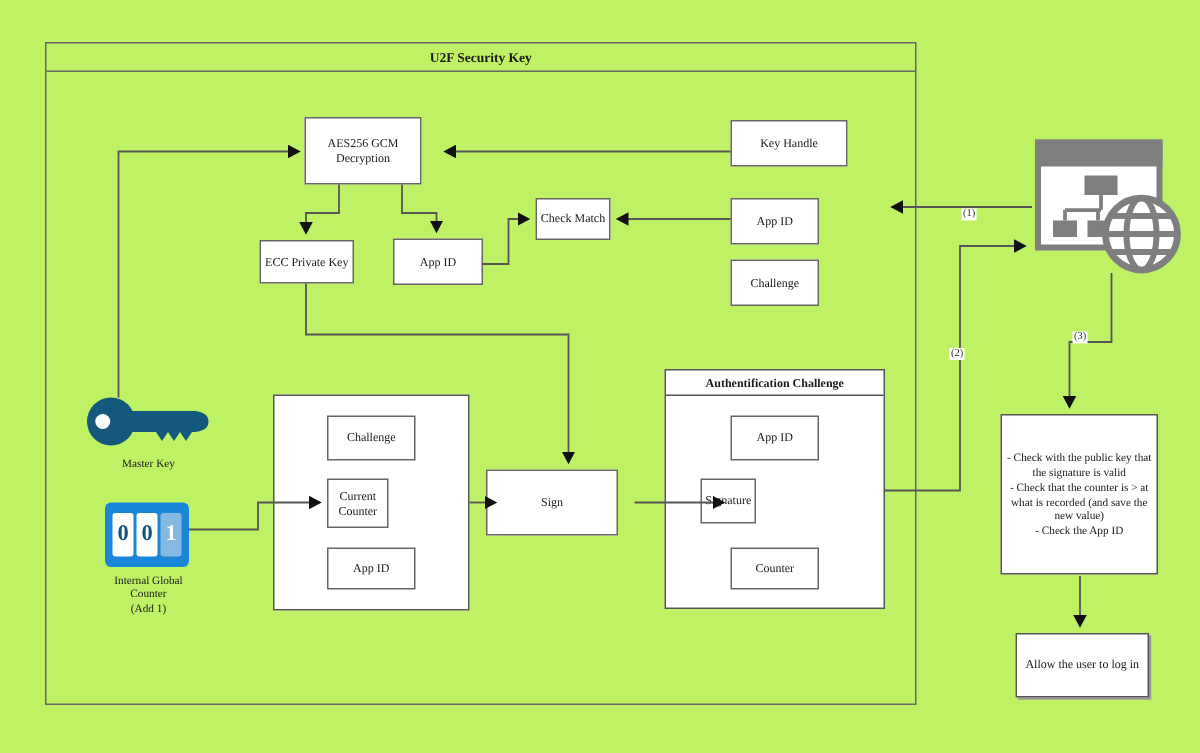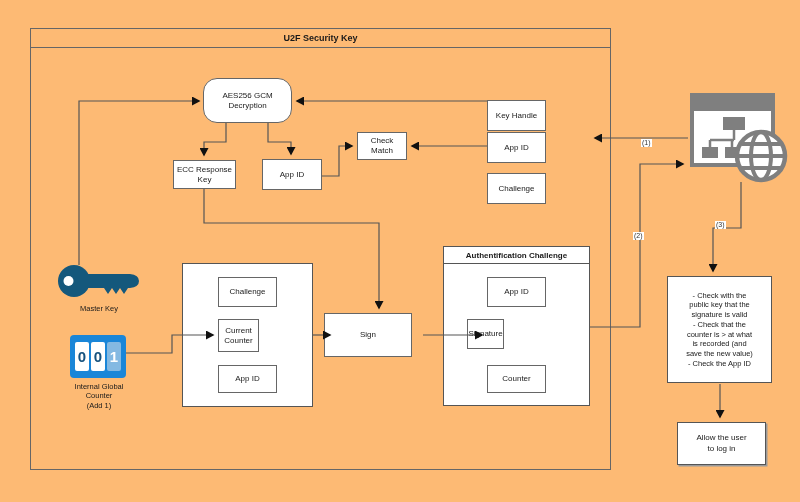--- a/index.html
+++ b/index.html
@@ -1,18 +1,18 @@
 <!DOCTYPE html>
 <html style="--key-color: #14587c; --counter-blue: #1a86d8; --counter-cell-light: #84b9e2; --server-gray: #7f7f7f; --line-color: #555555; --arrowhead-color: #111111;"><head>
 <meta charset="utf-8">
 <style>
   html,body{margin:0;padding:0;background:#ffffff;}
   .canvas{
-    position:relative;width:800px;height:502px;background:#fdba74;
-    font-family:Liberation Sans, sans-serif;color:#1a1a1a;
+    position:relative;width:800px;height:502px;background:#bef264;
+    font-family:Liberation Serif, serif;color:#1a1a1a;
     overflow:hidden;
   }
   .abs{position:absolute;box-sizing:border-box;}
   .outer-box{border:1px solid #666;background:transparent;z-index:1;}
   .outer-title{
     position:absolute;top:0;left:0;right:0;height:18px;border-bottom:1px solid #666;
     display:flex;align-items:center;justify-content:center;
     font-size:9px;font-weight:bold;
   }
   .group{border:1px solid #555;background:#fff;z-index:2;}
@@ -22,21 +22,21 @@
     font-size:8px;font-weight:bold;
   }
   .node{
     border:1px solid #666;background:#fff;z-index:3;
     display:flex;align-items:center;justify-content:center;text-align:center;
     font-size:8px;line-height:1.25;padding:1px;white-space:pre-line;
   }
   .plainbox{
     border:1px solid #555;background:#fff;z-index:3;
     display:flex;align-items:center;justify-content:center;text-align:center;
-    font-size:7.5px;line-height:1.3;padding:16px;white-space:pre-line;
+    font-size:7.5px;line-height:1.3;padding:2px;white-space:pre-line;
   }
   .shadowed{box-shadow:1.5px 1.5px 0 #9a9a9a;}
   .icon-label{
     z-index:3;text-align:center;font-size:7.5px;line-height:1.25;white-space:pre-line;
   }
   .conn-layer{position:absolute;left:0;top:0;z-index:4;pointer-events:none;}
   .arrow-label{
     z-index:5;background:#fff;font-size:7px;color:#333;padding:0 1px;line-height:1.1;
   }
   .counter-icon{
@@ -53,26 +53,26 @@
 </style>
 </head>
 <body>
 
 <div class="canvas">
 
   <div class="abs outer-box" style="left:30px;top:28px;width:581px;height:442px;">
     <div class="outer-title">U2F Security Key</div>
   </div>
 
-  <div class="abs node" style="left:203px;top:78px;width:89px;height:45px;border-radius:14px;">AES256 GCM Decryption</div>
-  <div class="abs node" style="left:173px;top:160px;width:63px;height:29px;">ECC Response Key</div>
+  <div class="abs node" style="left:203px;top:78px;width:78px;height:45px;">AES256 GCM Decryption</div>
+  <div class="abs node" style="left:173px;top:160px;width:63px;height:29px;">ECC Private Key</div>
   <div class="abs node" style="left:262px;top:159px;width:60px;height:31px;">App ID</div>
   <div class="abs node" style="left:357px;top:132px;width:50px;height:28px;">Check Match</div>
 
-  <div class="abs node" style="left:487px;top:100px;width:59px;height:31px;">Key Handle</div>
+  <div class="abs node" style="left:487px;top:80px;width:78px;height:31px;">Key Handle</div>
   <div class="abs node" style="left:487px;top:132px;width:59px;height:31px;">App ID</div>
   <div class="abs node" style="left:487px;top:173px;width:59px;height:31px;">Challenge</div>
 
   <div class="abs group" style="left:443px;top:246px;width:147px;height:160px;">
     <div class="group-title">Authentification Challenge</div>
   </div>
   <div class="abs node" style="left:487px;top:277px;width:59px;height:30px;">App ID</div>
   <div class="abs node" style="left:467px;top:319px;width:37px;height:30px;">Signature</div>
   <div class="abs node" style="left:487px;top:365px;width:59px;height:28px;">Counter</div>
 

